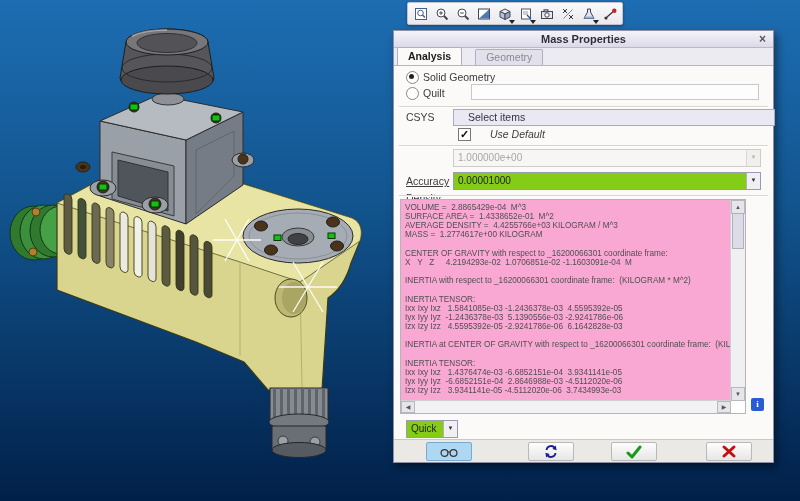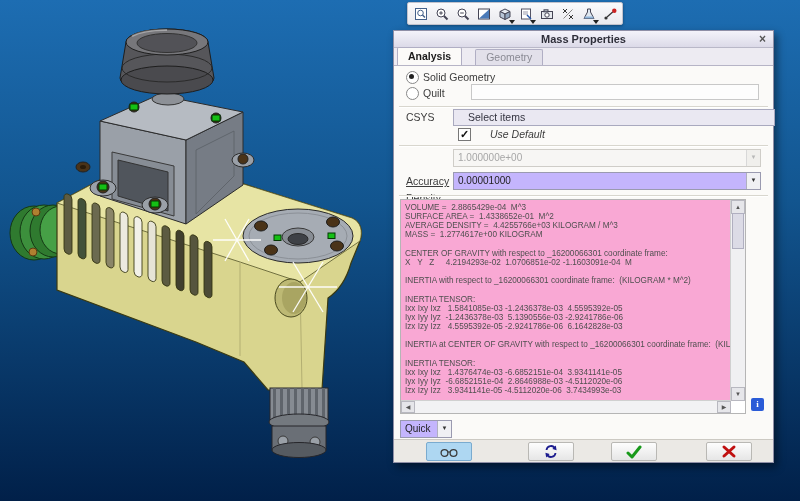--- a/index.html
+++ b/index.html
@@ -37,21 +37,21 @@
   .radio{position:absolute;width:11px;height:11px;border:1px solid #888;border-radius:50%;background:#fff;}
   .radio .dot{position:absolute;left:2px;top:2px;width:5px;height:5px;border-radius:50%;background:#222;}
   .lbl{position:absolute;color:#3c3c3c;}
 
   .field{position:absolute;background:#fdfdfd;border:1px solid #c8c8c8;height:14px;}
   .selbar{position:absolute;left:59px;top:78px;width:306px;height:15px;background:#eae8f2;
           border:1px solid #a9a9bf;line-height:15px;padding-left:14px;color:#33333f;}
   .checkbox{position:absolute;width:11px;height:11px;background:#fff;border:1px solid #777;
             font-size:11px;line-height:10px;font-weight:bold;color:#111;text-align:center;}
 
-  .combo{position:absolute;height:16px;background:#c4b5fd;border:1px solid #9a9ab0;}
+  .combo{position:absolute;height:16px;background:#84cc16;border:1px solid #9a9ab0;}
   .combo .val{position:absolute;left:4px;top:1px;right:16px;line-height:14px;font-size:10px;color:#222;
               white-space:nowrap;overflow:hidden;}
   .combo .arr{position:absolute;right:0;top:0;bottom:0;width:13px;background:#f0f0f4;
               border-left:1px solid #b0b0c0;font-size:6px;color:#333;text-align:center;line-height:15px;}
   .combo.disabled{background:#f7f6f4;border-color:#cfcdc8;}
   .combo.disabled .val{color:#a7a7a7;}
   .combo.disabled .arr{background:#f0efec;border-left-color:#d8d8d8;color:#b8b8b8;}
 
   .results{position:absolute;left:6px;top:168px;width:346px;height:215px;background:#f9a8d4;
            border:1px solid #b5b5b5;box-sizing:border-box;}
@@ -349,21 +349,21 @@
       </div>
       <div class="hscroll">
         <div class="sbtn" style="left:0;top:0;bottom:0;width:12px;line-height:11px;">◀</div>
         <div class="sbtn" style="right:0;top:0;bottom:0;width:12px;line-height:11px;">▶</div>
       </div>
       <div class="corner"></div>
     </div>
 
     <div class="infoicon">i</div>
 
-    <div class="combo" style="left:6px;top:389px;width:50px;">
+    <div class="combo" style="left:12px;top:389px;width:50px;">
       <div class="val">Quick</div>
       <div class="arr">▼</div>
     </div>
 
     <div class="footer">
       <div class="fbtn hl" style="left:32px;">
         <svg width="18" height="14">
             <circle cx="4.5" cy="8" r="3.4" fill="none" stroke="#3a3a3a" stroke-width="1.3"></circle>
             <circle cx="13.5" cy="8" r="3.4" fill="none" stroke="#3a3a3a" stroke-width="1.3"></circle>
             <path d="M7.9,7.4 A1.7,1.7 0 0 1 10.1,7.4" fill="none" stroke="#3a3a3a" stroke-width="1.2"></path>

